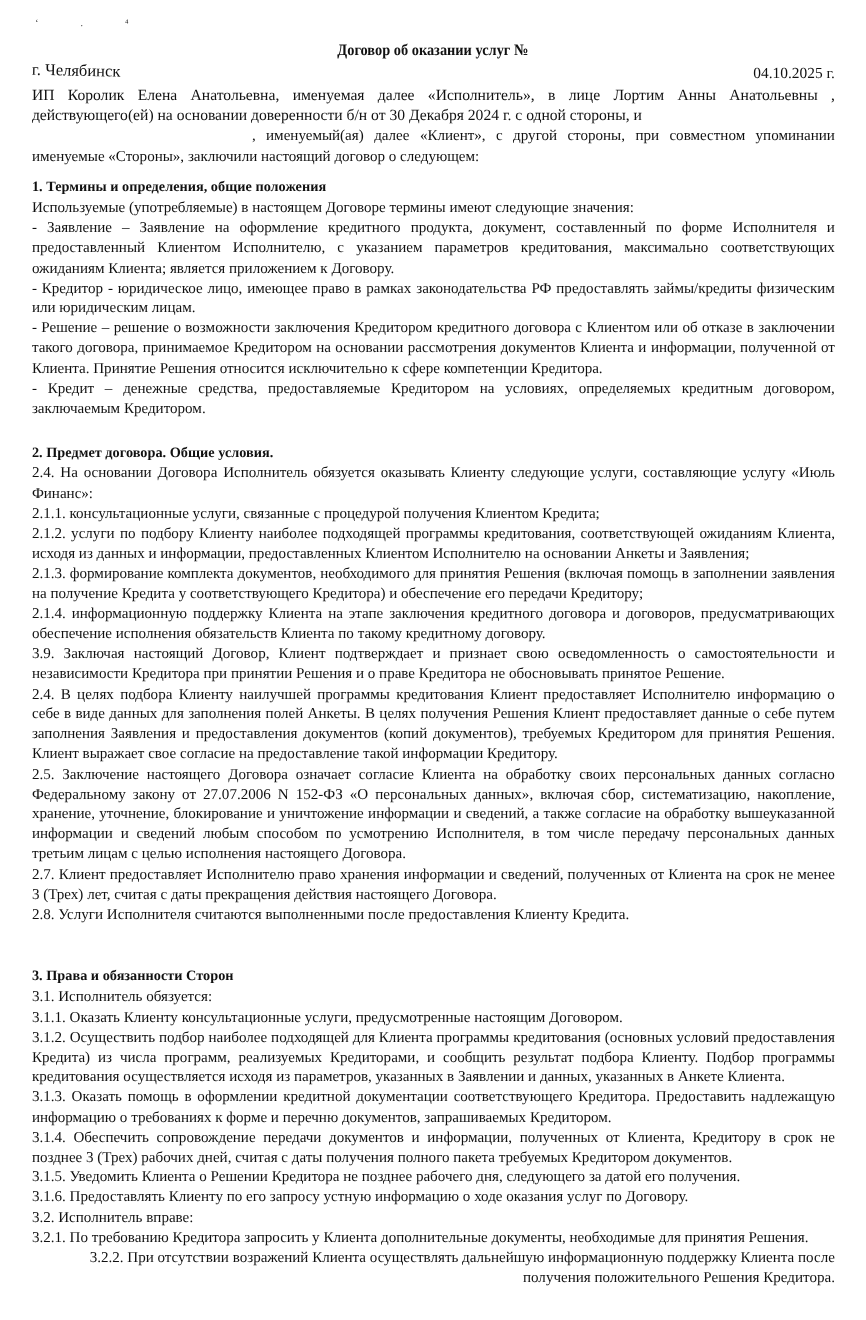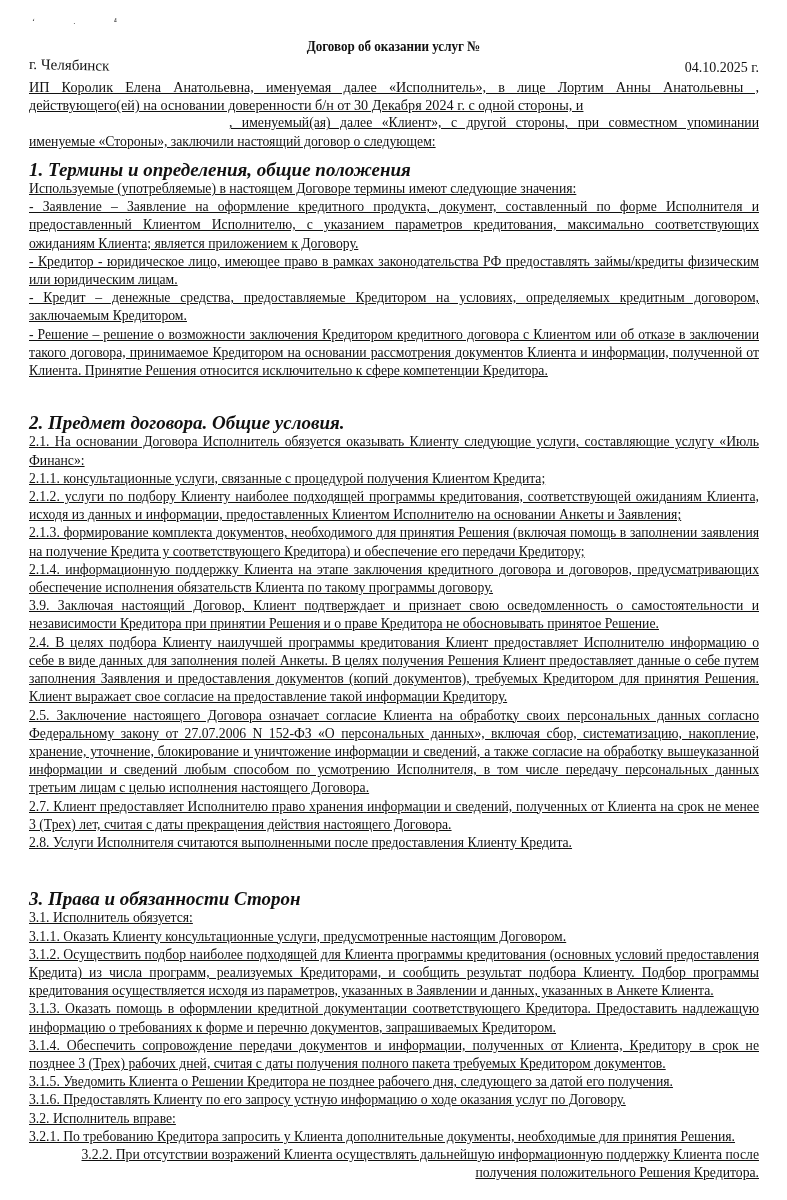--- a/index.html
+++ b/index.html
@@ -5,24 +5,24 @@
   html, body { margin: 0; padding: 0; background: #ffffff; }
   body { width: 787px; height: 1200px; overflow: hidden; position: relative;
          font-family: "Liberation Serif", "DejaVu Serif", serif; color: #111; }
   .page { position: absolute; left: 0; top: 0; width: 787px; height: 1200px; }
   .marks { position: absolute; left: 32px; top: 16px; font-size: 9px; color: #333; letter-spacing: 18px; }
   .title { position: absolute; top: 38px; left: 0; width: 787px; text-align: center;
            font-weight: bold; font-size: 14.5px; transform: scaleX(0.9); }
   .city { position: absolute; left: 29px; top: 56px; font-size: 15px; transform: rotate(1.2deg); transform-origin: left; }
   .date { position: absolute; right: 28px; top: 60px; font-size: 14px; }
   .body { position: absolute; left: 29px; top: 78px; width: 730px; font-size: 13.7px; line-height: 18.2px; }
-  .p { margin: 0; text-align: justify; text-decoration: underline; }
+  .p { margin: 0; text-align: justify; }
   .intro1 { font-size: 14.2px; }
   .indent-client { text-indent: 200px; }
-  .h { font-weight: bold; margin: 10px 0 1px 0; font-size: 19px; font-style: italic; }
+  .h { font-weight: bold; margin: 10px 0 1px 0; font-size: 13px; }
   .gap { height: 18px; }
   .gap2 { height: 26px; }
   .p.last { text-align: right; }
 </style>
 </head>
 <body>
 
 <div class="page">
   <div class="marks">ʻ . ⁴</div>
   <div class="title">Договор об оказании услуг №</div>
@@ -30,31 +30,31 @@
   <div class="date">04.10.2025 г.</div>
 
   <div class="body">
     <p class="p intro1">ИП Королик Елена Анатольевна, именуемая далее «Исполнитель», в лице  Лортим Анны Анатольевны , действующего(ей) на основании доверенности б/н от 30 Декабря 2024 г. с одной стороны, и</p>
     <p class="p indent-client">, именуемый(ая) далее «Клиент», с другой стороны, при совместном упоминании именуемые «Стороны», заключили настоящий договор о следующем:</p>
 
     <div class="h">1. Термины и определения, общие положения</div>
     <p class="p">Используемые (употребляемые) в настоящем Договоре термины имеют следующие значения:</p>
     <p class="p">- Заявление – Заявление на оформление кредитного продукта, документ, составленный по форме Исполнителя и предоставленный Клиентом Исполнителю, с указанием параметров кредитования, максимально соответствующих ожиданиям Клиента; является приложением к Договору.</p>
     <p class="p">- Кредитор - юридическое лицо, имеющее право в рамках законодательства РФ предоставлять займы/кредиты физическим или юридическим лицам.</p>
+    <p class="p">- Решение – решение о возможности заключения Кредитором кредитного договора с Клиентом или об отказе в заключении такого договора, принимаемое Кредитором на основании рассмотрения документов Клиента и информации, полученной от Клиента. Принятие Решения относится исключительно к сфере компетенции Кредитора.</p>
     <p class="p">- Кредит – денежные средства, предоставляемые Кредитором на условиях, определяемых кредитным договором, заключаемым Кредитором.</p>
-    <p class="p">- Решение – решение о возможности заключения Кредитором кредитного договора с Клиентом или об отказе в заключении такого договора, принимаемое Кредитором на основании рассмотрения документов Клиента и информации, полученной от Клиента. Принятие Решения относится исключительно к сфере компетенции Кредитора.</p>
 
     <div class="gap"></div>
 
-    <div class="h" style="margin-top:16px">2. Предмет договора. Общие условия.</div>
-    <p class="p">2.1. На основании Договора Исполнитель обязуется оказывать Клиенту следующие услуги, составляющие услугу «Июль Финанс»:</p>
+    <div class="h" style="margin-top:4px">2. Предмет договора. Общие условия.</div>
+    <p class="p">2.4. На основании Договора Исполнитель обязуется оказывать Клиенту следующие услуги, составляющие услугу «Июль Финанс»:</p>
     <p class="p">2.1.1. консультационные услуги, связанные с процедурой получения Клиентом Кредита;</p>
     <p class="p">2.1.2. услуги по подбору Клиенту наиболее подходящей программы кредитования, соответствующей ожиданиям Клиента, исходя из данных и информации, предоставленных Клиентом Исполнителю на основании Анкеты и Заявления;</p>
     <p class="p">2.1.3. формирование комплекта документов, необходимого для принятия Решения (включая помощь в заполнении заявления на получение Кредита у соответствующего Кредитора) и обеспечение его передачи Кредитору;</p>
-    <p class="p">2.1.4. информационную поддержку Клиента на этапе заключения кредитного договора и договоров, предусматривающих обеспечение исполнения обязательств Клиента по такому программы договору.</p>
+    <p class="p">2.1.4. информационную поддержку Клиента на этапе заключения кредитного договора и договоров, предусматривающих обеспечение исполнения обязательств Клиента по такому кредитному договору.</p>
     <p class="p">3.9. Заключая настоящий Договор, Клиент подтверждает и признает свою осведомленность о самостоятельности и независимости Кредитора при принятии Решения и о праве Кредитора не обосновывать принятое Решение.</p>
     <p class="p">2.4. В целях подбора Клиенту наилучшей программы кредитования Клиент предоставляет Исполнителю информацию о себе в виде данных для заполнения полей Анкеты. В целях получения Решения Клиент предоставляет данные о себе путем заполнения Заявления и предоставления документов (копий документов), требуемых Кредитором для принятия Решения. Клиент выражает свое согласие на предоставление такой информации Кредитору.</p>
     <p class="p">2.5. Заключение настоящего Договора означает согласие Клиента на обработку своих персональных данных согласно Федеральному закону от 27.07.2006 N 152-ФЗ «О персональных данных», включая сбор, систематизацию, накопление, хранение, уточнение, блокирование и уничтожение информации и сведений, а также согласие на обработку вышеуказанной информации и сведений любым способом по усмотрению Исполнителя, в том числе передачу персональных данных третьим лицам с целью исполнения настоящего Договора.</p>
     <p class="p">2.7. Клиент предоставляет Исполнителю право хранения информации и сведений, полученных от Клиента на срок не менее 3 (Трех) лет, считая с даты прекращения действия настоящего Договора.</p>
     <p class="p">2.8. Услуги Исполнителя считаются выполненными после предоставления Клиенту Кредита.</p>
 
     <div class="gap2"></div>
 
     <div class="h" style="margin-top:12px">3. Права и обязанности Сторон</div>
     <p class="p">3.1. Исполнитель обязуется:</p>

